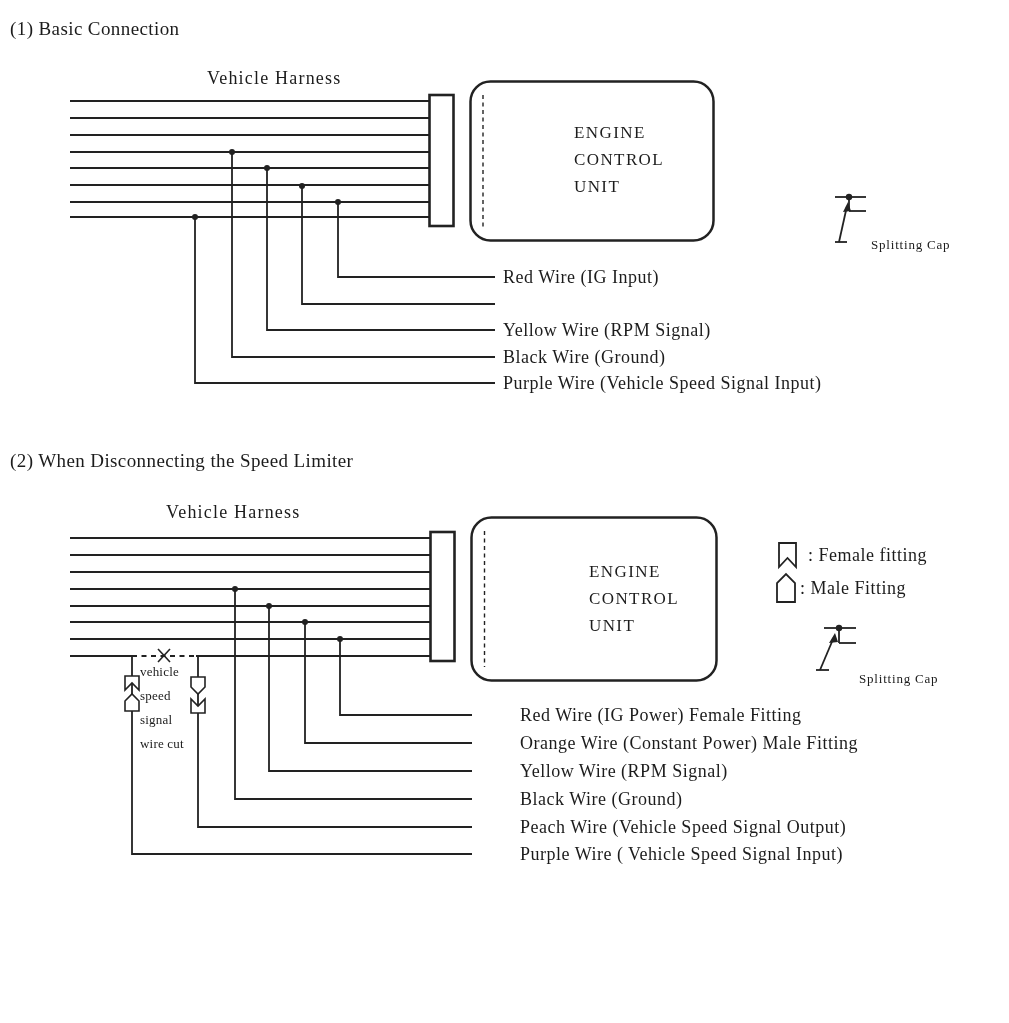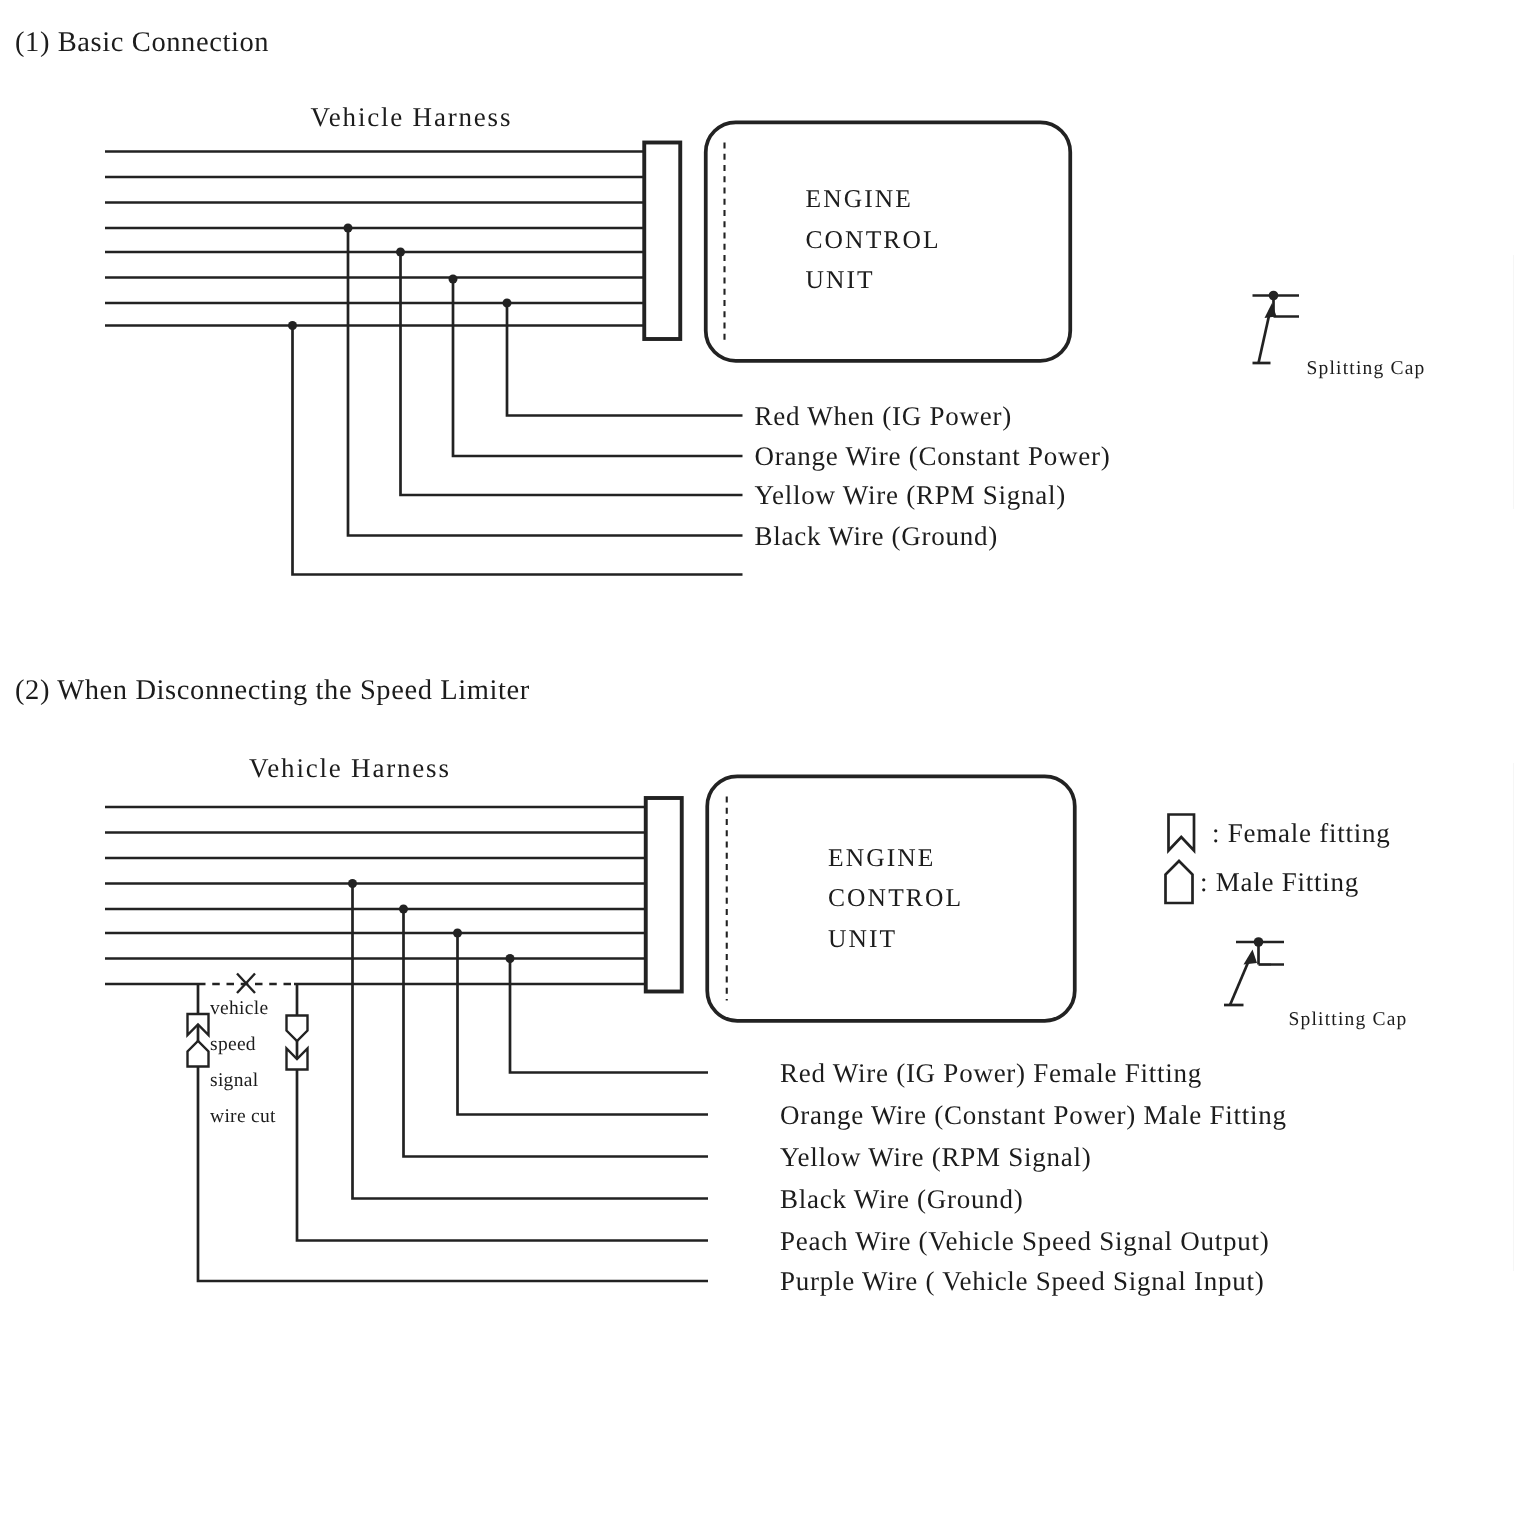--- a/index.html
+++ b/index.html
@@ -5,21 +5,21 @@
   html,body { margin:0; padding:0; background:#e8e8e8; }
   .page {
     position:relative; width:1009px; height:1023px; margin:0 auto;
     background:#ffffff; overflow:hidden;
     font-family:"Liberation Serif","DejaVu Serif",serif; color:#1c1c1c;padding-left:42px;
   }
   svg.art { position:absolute; left:0; top:0; width:1009px; height:1023px; }
   .txt { position:absolute; white-space:pre-line; }
   .heading   { font-size:19px; letter-spacing:0.4px; }
   .harness   { font-size:18px; letter-spacing:1.2px; }
-  .ecu       { font-size:17px; line-height:27px; letter-spacing:1.4px; }
+  .ecu       { font-size:17px; line-height:27px; letter-spacing:1.4px;margin-left:37px; }
   .wirelabel { font-size:18px; letter-spacing:0.5px; line-height:22px; white-space:nowrap; }
   .caplabel  { font-size:13px; letter-spacing:0.8px; white-space:nowrap; }
   .legendtxt { font-size:18px; letter-spacing:0.5px; white-space:nowrap; }
   .cutnote   { font-size:13px; line-height:24px; letter-spacing:0.2px; }
 </style>
 </head>
 <body>
 
 <div class="page">
 
@@ -141,24 +141,24 @@
   <div class="txt heading" style="left:10px;top:18px">(1) Basic Connection</div>
 
   <div class="txt harness" style="left:207px;top:68px">Vehicle Harness</div>
 
   <div class="txt ecu" style="left:537px;top:119px">ENGINE
 CONTROL
 UNIT</div>
 
   <div class="txt caplabel" style="left:871px;top:237px">Splitting Cap</div>
 
-  <div class="txt wirelabel" style="left:503px;top:266px">Red When (IG Power)</div>
-  <div class="txt wirelabel" style="left:503px;top:293px">Orange Wire (Constant Power)</div>
+  <div class="txt wirelabel" style="left:503px;top:266px">Red Wire (IG Input)</div>
   <div class="txt wirelabel" style="left:503px;top:319px">Yellow Wire (RPM Signal)</div>
   <div class="txt wirelabel" style="left:503px;top:346px">Black Wire (Ground)</div>
+  <div class="txt wirelabel" style="left:503px;top:372px">Purple Wire (Vehicle Speed Signal Input)</div>
 
   <div class="txt heading" style="left:10px;top:450px">(2) When Disconnecting the Speed Limiter</div>
 
   <div class="txt harness" style="left:166px;top:502px">Vehicle Harness</div>
 
   <div class="txt ecu" style="left:552px;top:558px">ENGINE
 CONTROL
 UNIT</div>
 
   <div class="txt legendtxt" style="left:808px;top:545px">: Female fitting</div>

